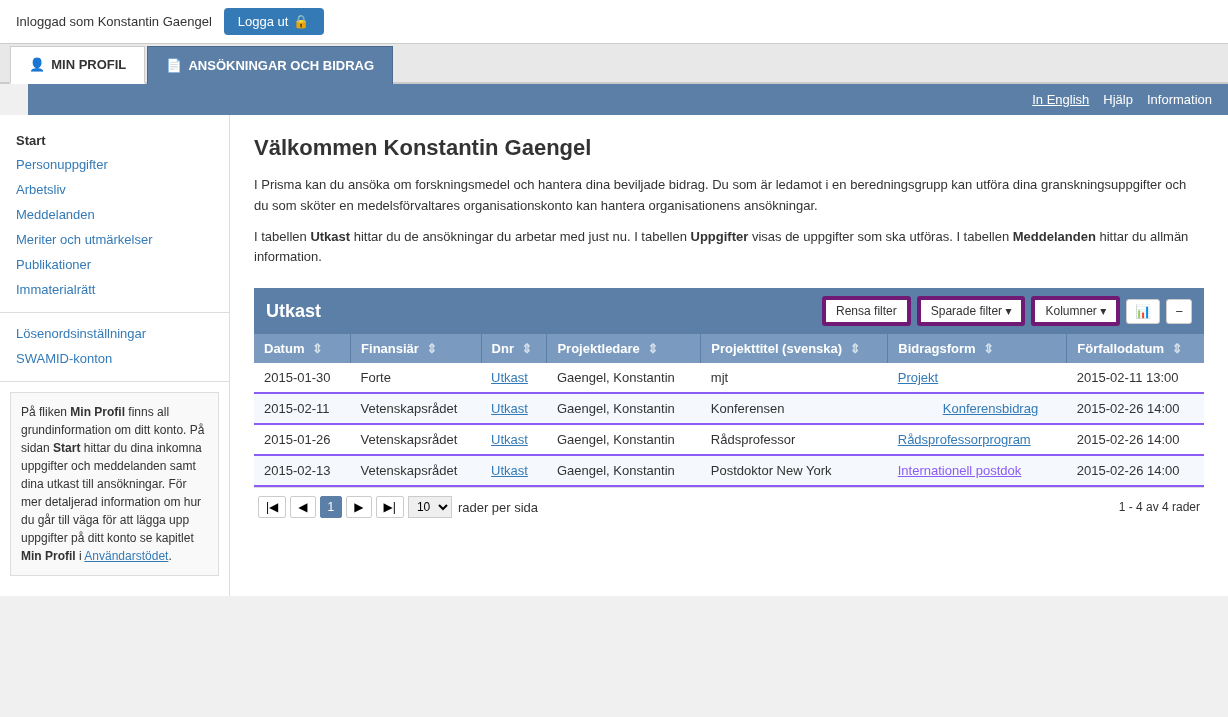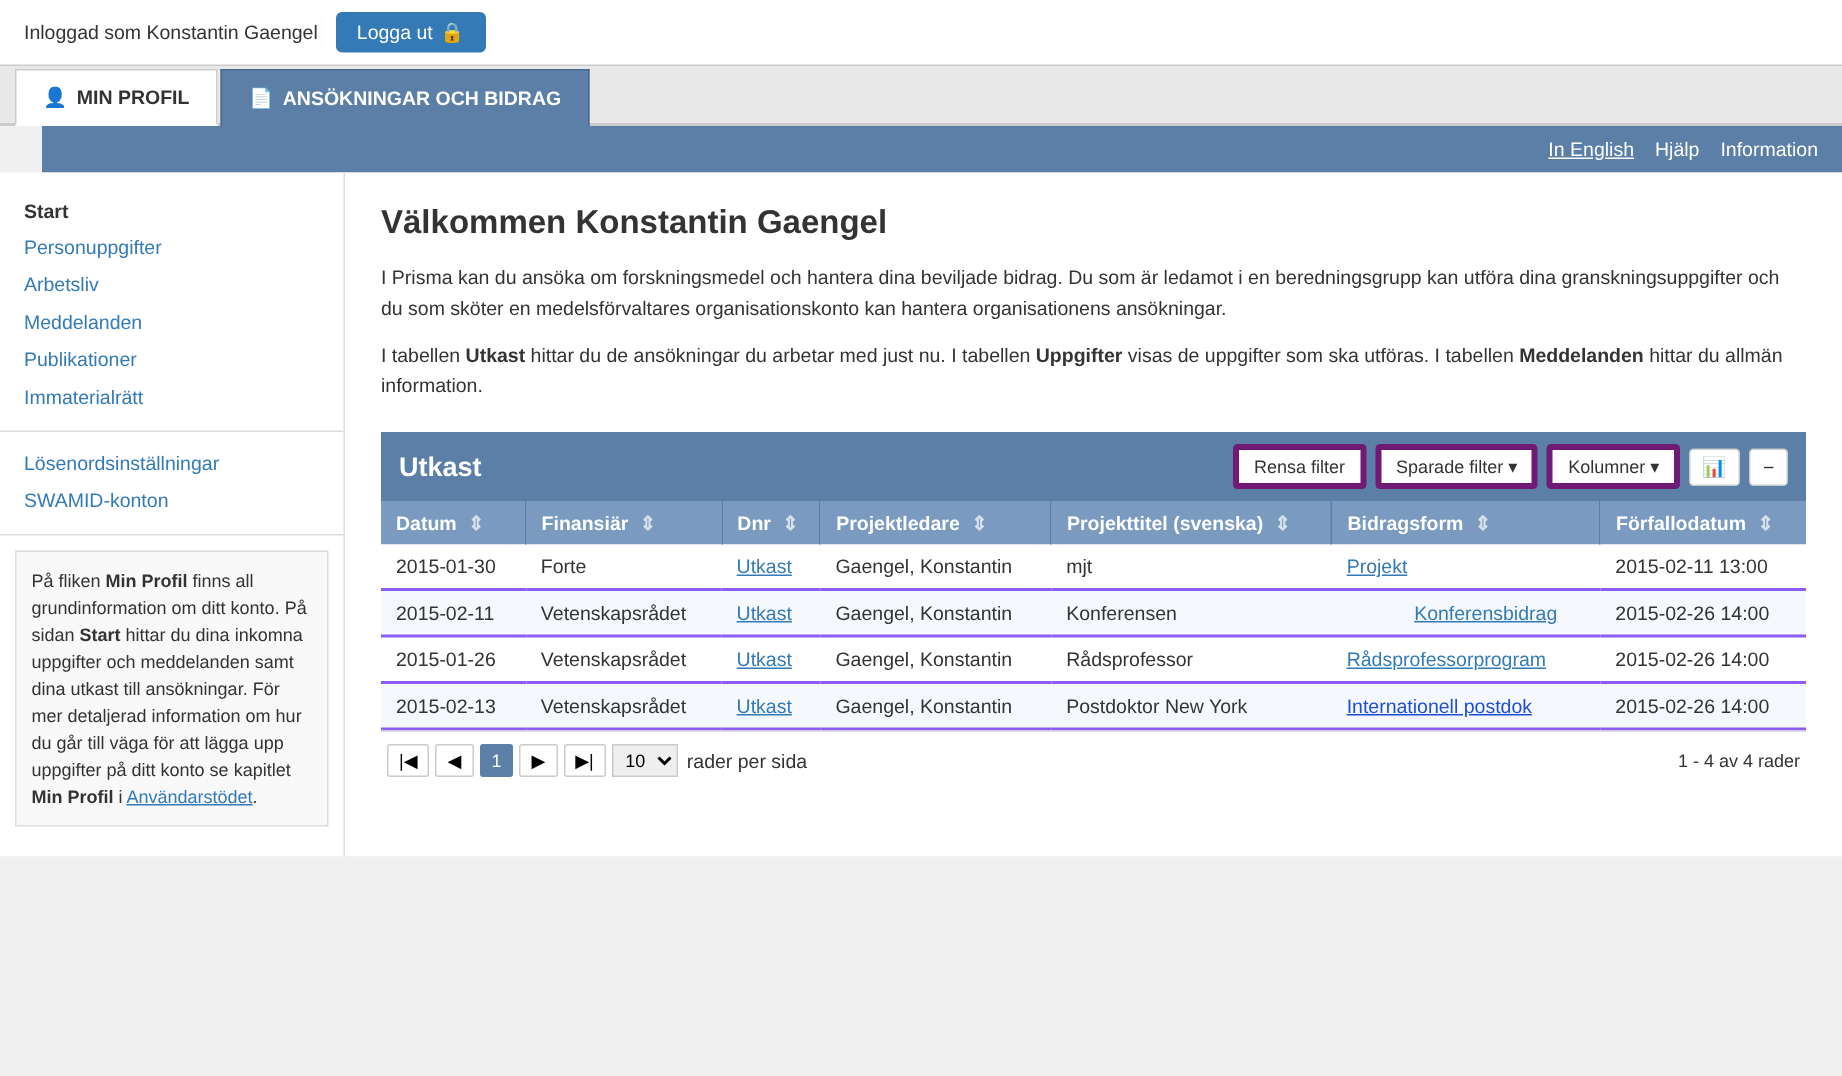--- a/index.html
+++ b/index.html
@@ -328,20 +328,21 @@
 </div>
 
 <div id="main">
 
   <div id="sidebar">
     <div class="sidebar-section">
       <div class="sidebar-heading">Start</div>
       <a class="sidebar-link">Personuppgifter</a>
       <a class="sidebar-link">Arbetsliv</a>
       <a class="sidebar-link">Meddelanden</a>
+      <a class="sidebar-link">Meriter och utmärkelser</a>
       <a class="sidebar-link">Publikationer</a>
       <a class="sidebar-link">Immaterialrätt</a>
     </div>
     <hr class="sidebar-divider">
     <div class="sidebar-section">
       <a class="sidebar-link">Lösenordsinställningar</a>
       <a class="sidebar-link">SWAMID-konton</a>
     </div>
     <hr class="sidebar-divider">
     <div class="sidebar-info-box">
@@ -440,21 +441,21 @@
       <td>Rådsprofessor</td>
       <td><a style="color:#337ab7;text-decoration:underline;cursor:pointer;">Rådsprofessorprogram</a></td>
       <td>2015-02-26 14:00</td>
     </tr>
             <tr>
       <td>2015-02-13</td>
       <td>Vetenskapsrådet</td>
       <td><a>Utkast</a></td>
       <td>Gaengel, Konstantin</td>
       <td>Postdoktor New York</td>
-      <td><a style="color:#1d4ed8;text-decoration:underline;cursor:pointer;">Internationell postdok</a></td>
+      <td><a style="color:#8b5cf6;text-decoration:underline;cursor:pointer;">Internationell postdok</a></td>
       <td>2015-02-26 14:00</td>
     </tr>
           </tbody>
       </table>
 
       <div id="pagination">
         <div id="pagination-left">
           <button class="page-btn">|◀</button>
           <button class="page-btn">◀</button>
           <button class="page-btn current">1</button>

